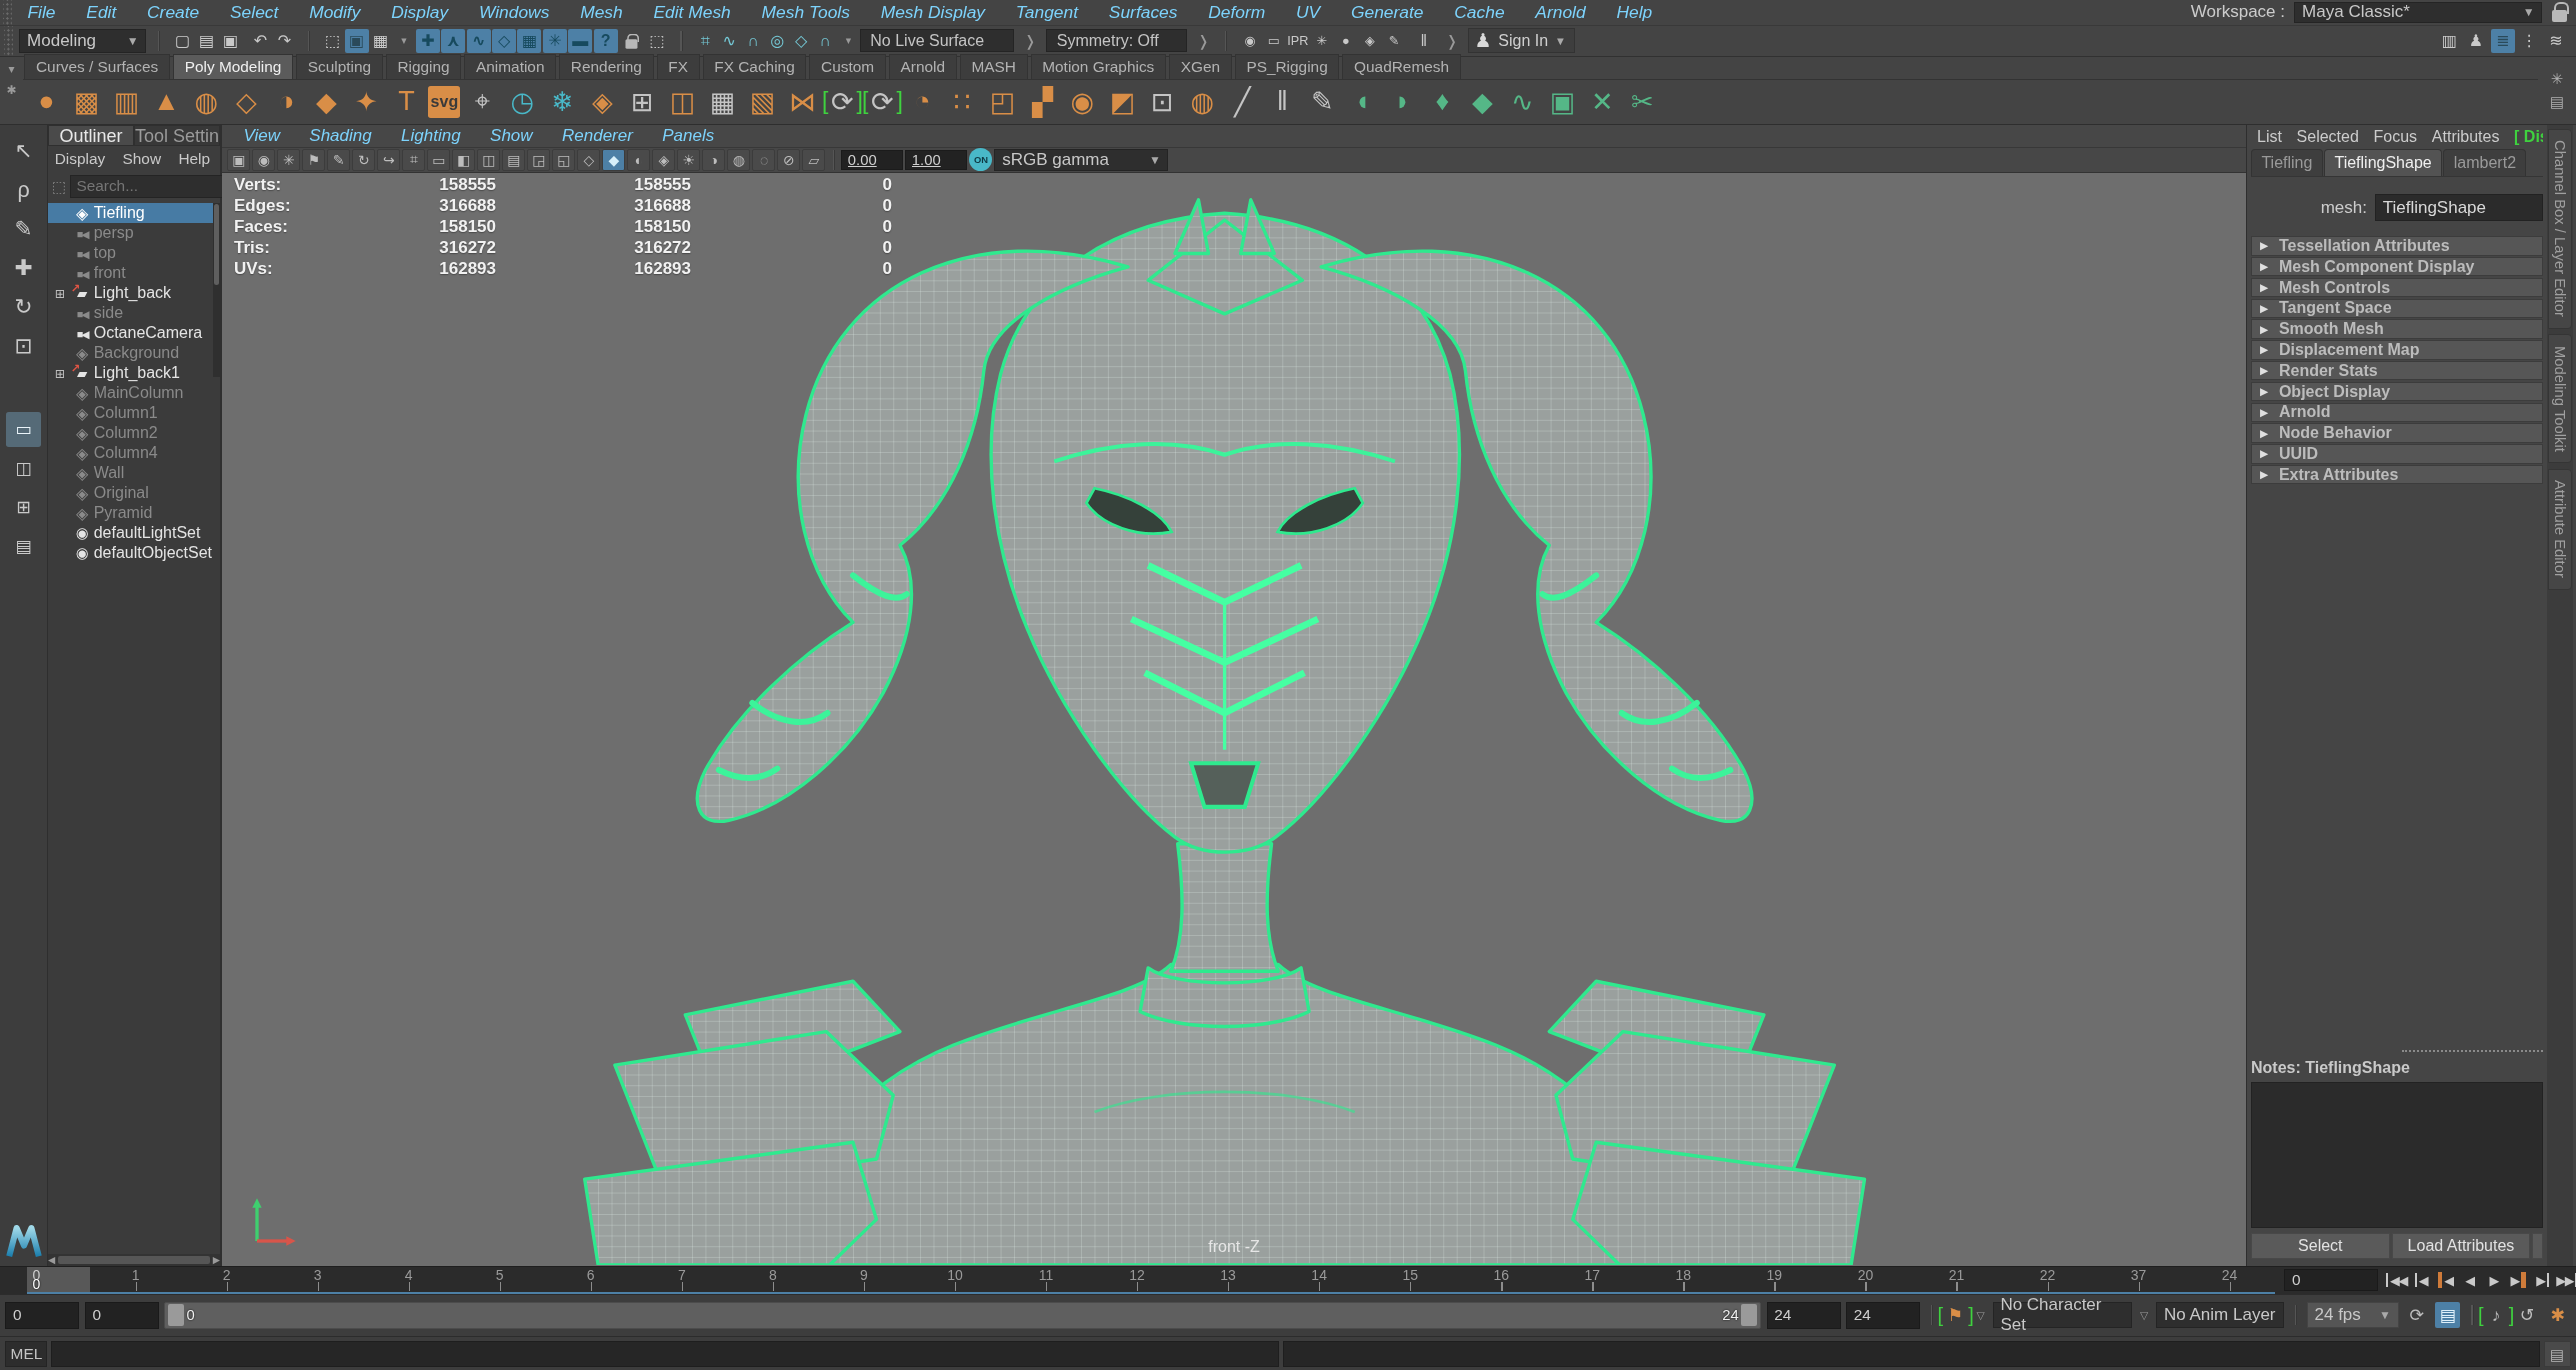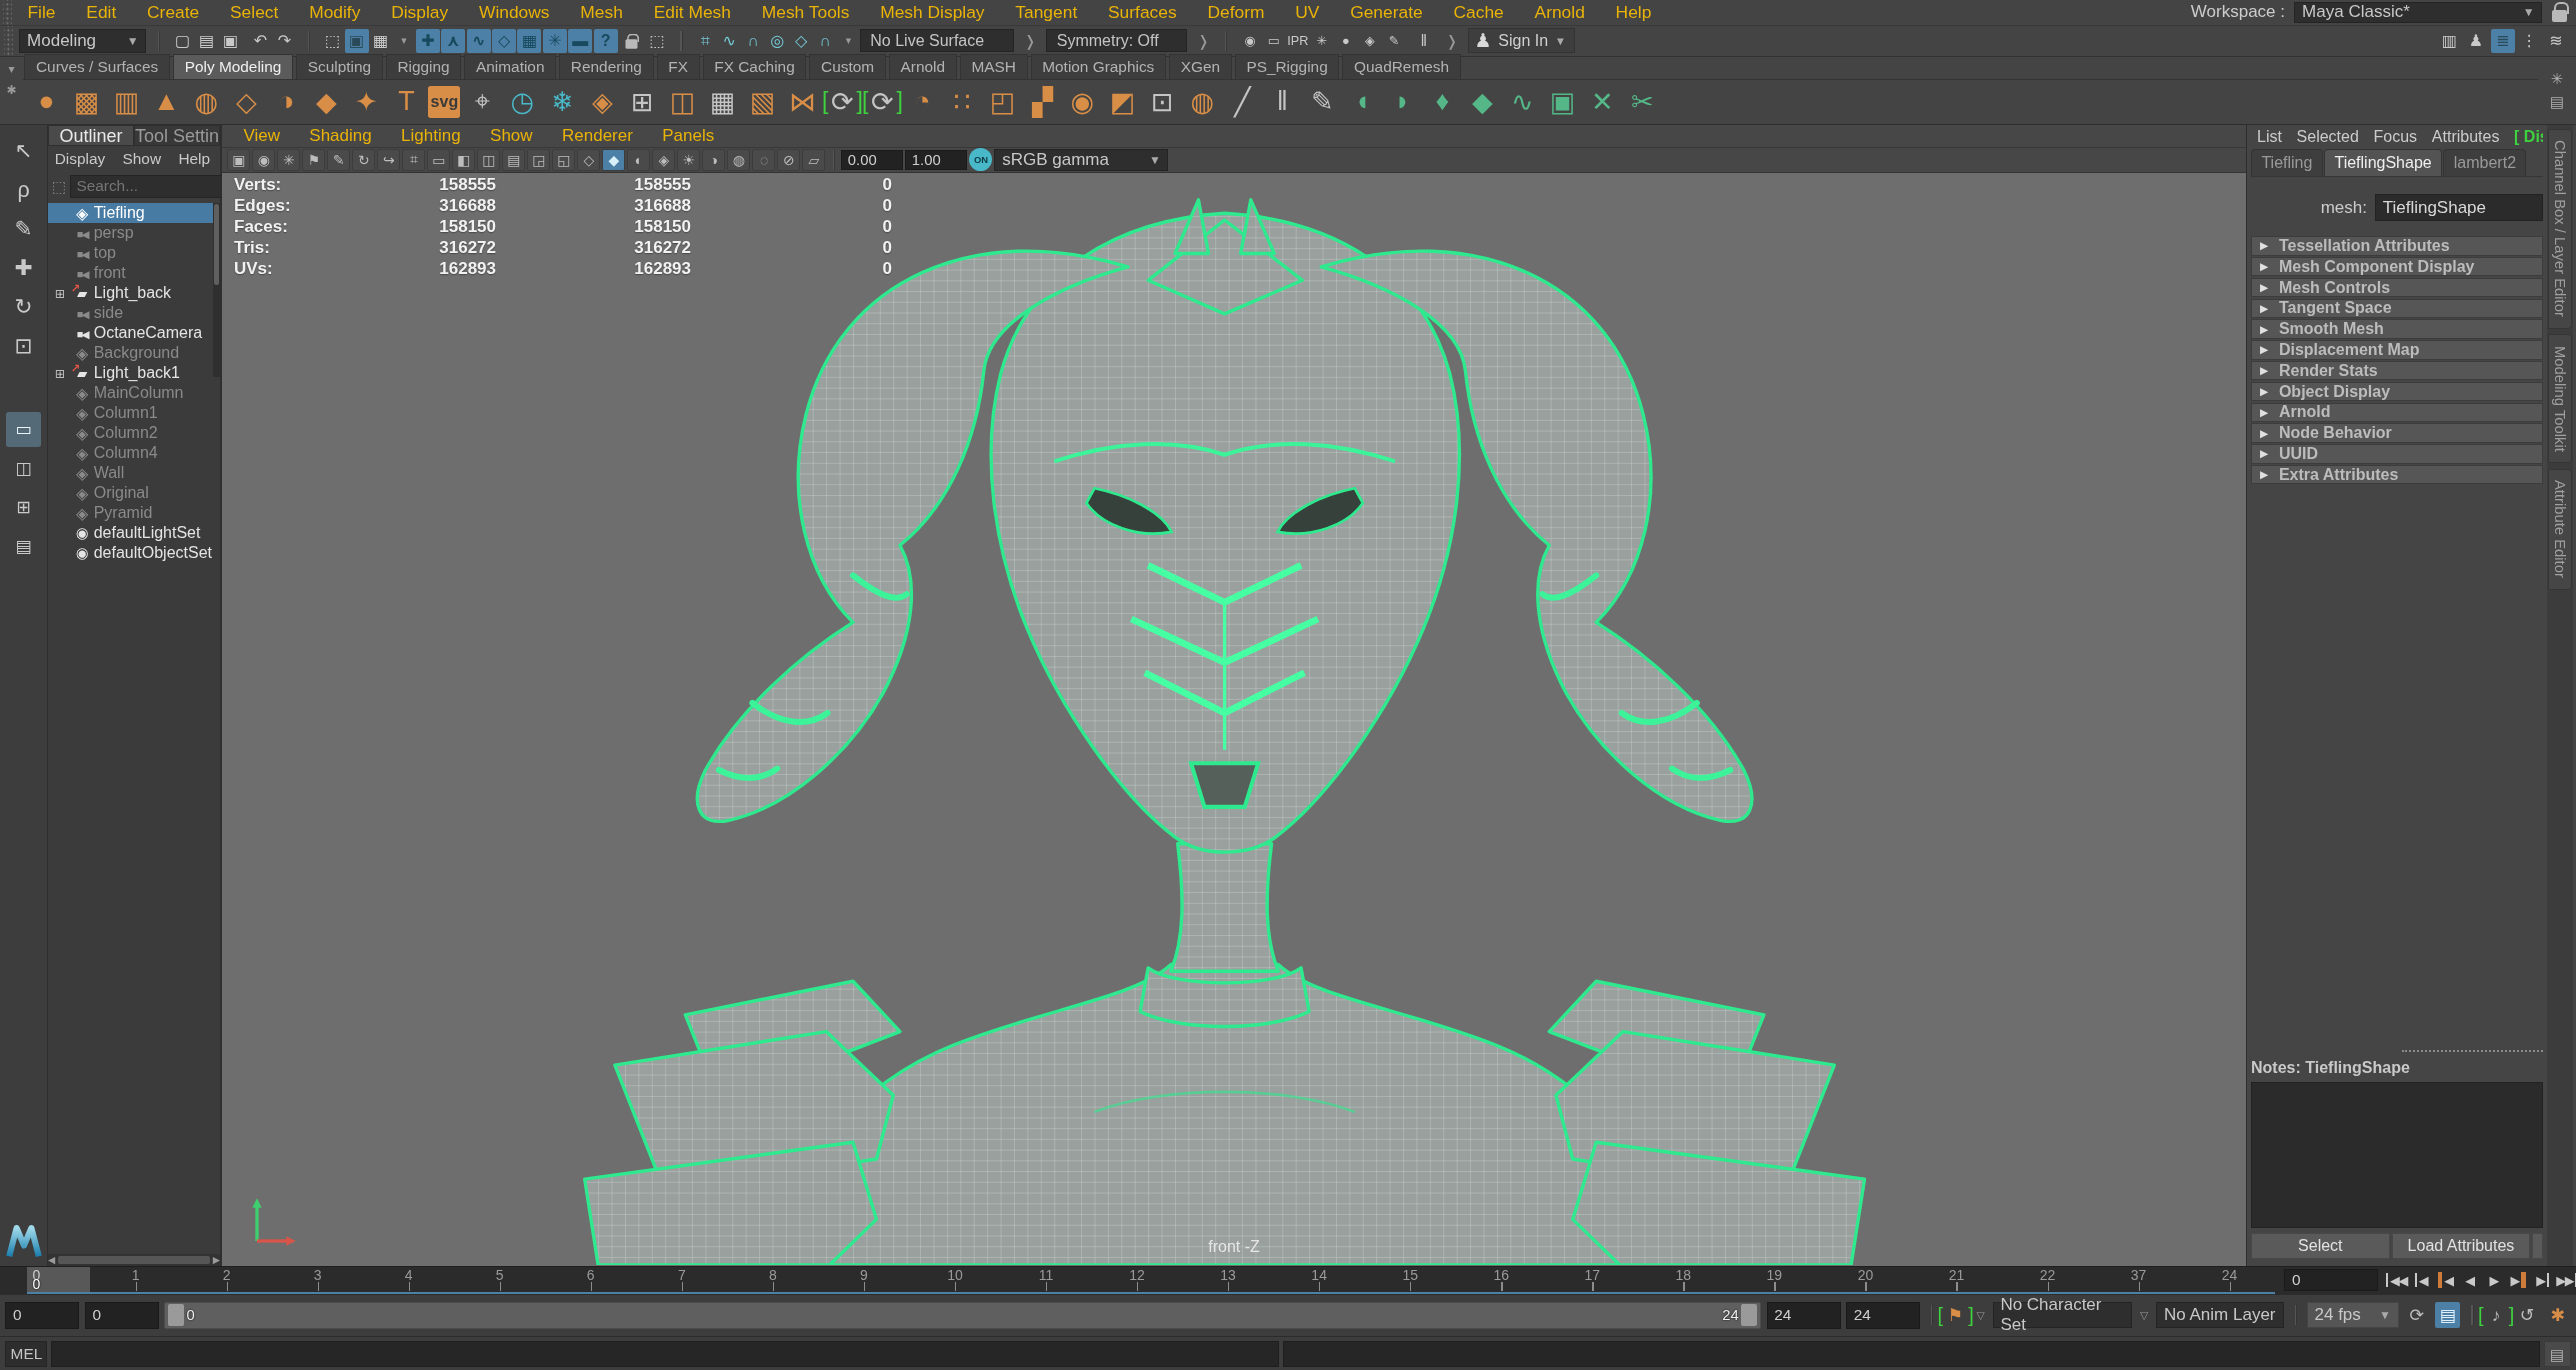--- a/index.html
+++ b/index.html
@@ -13,21 +13,21 @@
   body{font-family:"Liberation Sans","DejaVu Sans",sans-serif; color:var(--txt);}
   #root{position:relative; width:2576px; height:1371px; background:var(--chrome); overflow:hidden;}
 
   .grip{width:9.4px; align-self:stretch; background-image:radial-gradient(#6a6a6a 1.1px, transparent 1.3px); background-size:4.7px 4.7px; background-position:2px 2px; flex:none;}
   .sep{width:1.3px; height:20px; background:#555; box-shadow:0.7px 0 0 #333; margin:0 5.4px; flex:none;}
   .chev{color:#9a9a9a; font-size:14.8px; margin:0 4px; flex:none;}
 
   
   #menubar{height:25.5px; display:flex; align-items:center; background:var(--chrome); border-bottom:0.7px solid #393939; padding-left:2.7px;}
   #menubar .menus{display:flex; align-items:center;}
-  .menu-item{padding:0 15.4px; font-size:17.4px; color:#eab308; line-height:25px; cursor:default;}
+  .menu-item{padding:0 15.4px; font-size:17.4px; color:#7dd3fc; line-height:25px; cursor:default;font-style:italic;}
   #workspace{margin-left:auto; display:flex; align-items:center; gap:9.4px; padding-right:9.4px;}
   #workspace .ws-label{font-size:17px; color:#cccccc;}
   .dropdown{background:#2e2e2e; border:0.7px solid #242424; display:flex; align-items:center; height:21.5px; padding:0 6.7px; font-size:17px; color:#c8c8c8;}
   .dropdown .arrow{margin-left:auto; color:#aaaaaa; font-size:12px; padding-left:8px;}
   #workspace .dropdown{width:248px;}
   .lock-icon{width:14.8px; height:12px; background:#b9b9b9; border-radius:2px; position:relative; margin-top:6.7px;}
   .lock-icon::before{content:""; position:absolute; left:2px; top:-7.4px; width:10.7px; height:9.4px; border:2.7px solid #b9b9b9; border-bottom:none; border-radius:6px 6px 0 0;}
 
   
   #statusline{height:31px; display:flex; align-items:center; background:var(--chrome); border-bottom:0.7px solid #313131; padding:0 4px; gap:6px;}
@@ -88,21 +88,21 @@
   #ol-hscroll{height:12px; background:#333333; display:flex; align-items:center; font-size:9.4px; color:#9a9a9a;}
   #ol-hscroll .thumb{flex:1; height:8px; margin:0 2.7px; background:#565656; border-radius:2px;}
 
   
   #viewport{width:2024px; display:flex; flex-direction:column; background:#474747;}
   #vp-menus{height:23px; display:flex; align-items:center; gap:5.4px; padding-left:9.4px; border-bottom:0.7px solid #383838;}
   #vp-menus .menu-item{font-size:17px; padding:0 12px;}
   #vp-toolbar{height:25.5px; display:flex; align-items:center; gap:2px; padding-left:5.4px; border-bottom:0.7px solid #333;}
   .vp-icon{width:23px; height:21.5px; display:flex; align-items:center; justify-content:center; font-size:14px; color:#bdbdbd; background:#4a4a4a; border:0.7px solid #3c3c3c; border-radius:2px; flex:none;}
   .vp-icon.active{background:var(--accent); color:#d8f0fa;}
-  .vp-field{background:#222; border:0.7px solid #1b1b1b; width:62px; height:20px; color:#cfcfcf; font-size:14.8px; text-align:left; padding:0 5.4px; font-family:inherit;}
+  .vp-field{background:#222; border:0.7px solid #1b1b1b; width:62px; height:20px; color:#cfcfcf; font-size:14.8px; text-align:left; padding:0 5.4px; font-family:inherit;text-decoration:underline;}
   #vp-on{width:23px; height:23px; border-radius:50%; background:var(--teal); color:#0e3a44; font-size:9.4px; font-weight:bold; display:flex; align-items:center; justify-content:center;}
   #vp-colorspace{width:174px; height:21.5px;}
   #vp-canvas{flex:1; position:relative; background:#6e6e6e; overflow:hidden;}
   #model-svg{position:absolute; inset:0;}
   #hud{position:absolute; left:12px; top:1.3px; z-index:2;}
   .hud-row{display:grid; grid-template-columns:101px 161px 195px 201px; height:21px; align-items:center; font-size:17px; font-weight:bold; color:#f2f2f2; text-shadow:0 0.7px 1.3px rgba(0,0,0,.35);}
   .hud-row span:nth-child(n+2){text-align:right;}
   #camera-label{position:absolute; left:0; right:0; bottom:9.4px; text-align:center; font-size:16px; color:#e6e6e6; z-index:2;}
   #axis-gizmo{position:absolute; left:23px; bottom:17.4px; z-index:2;}
 

